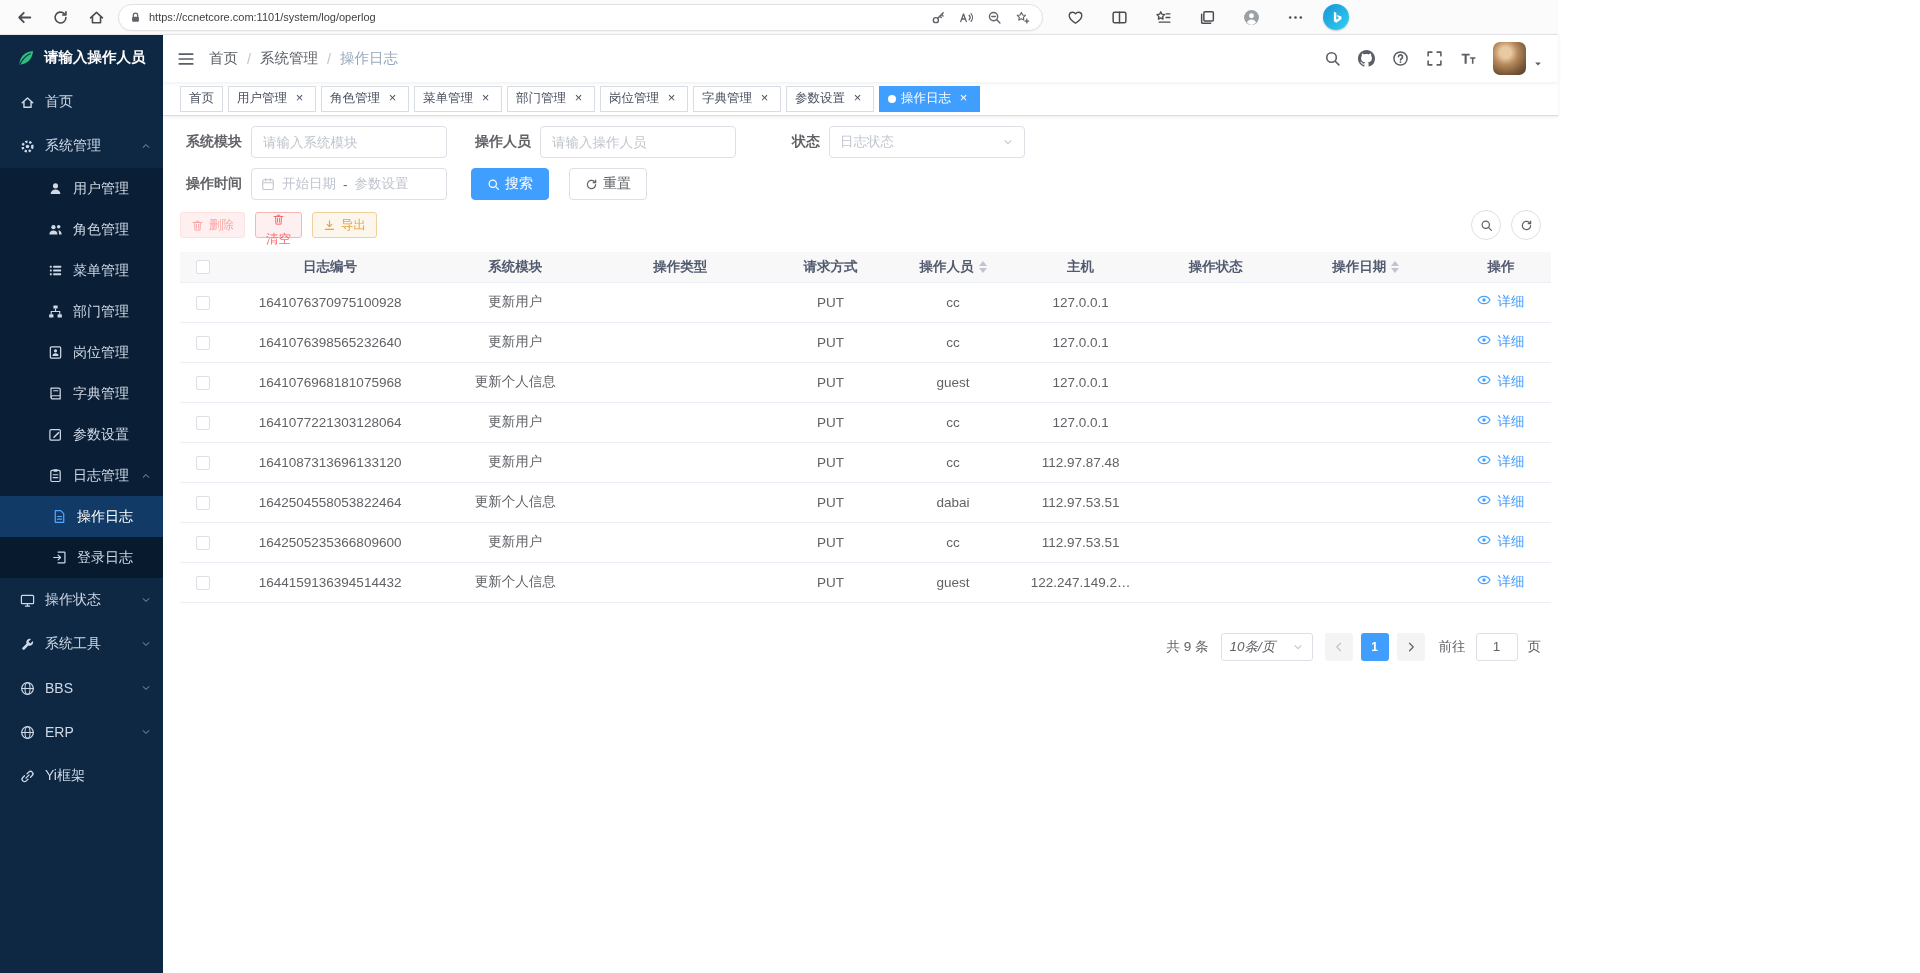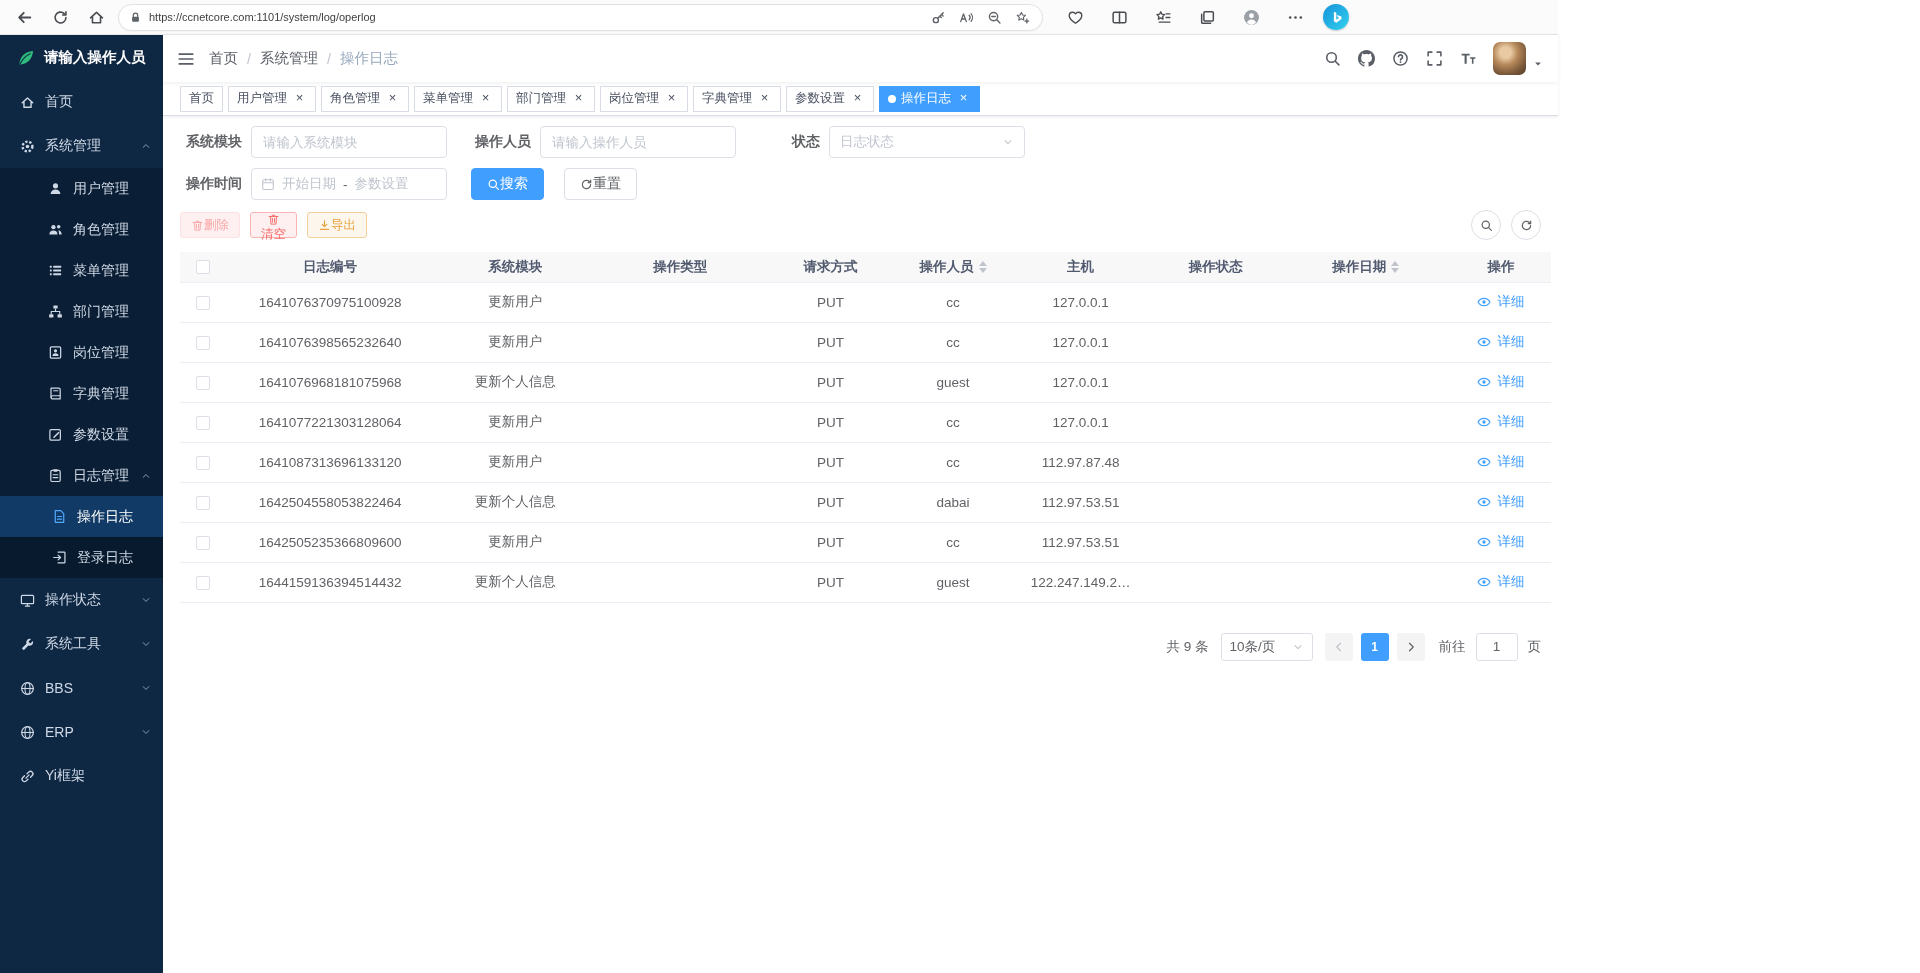--- a/index.html
+++ b/index.html
@@ -107,21 +107,21 @@
   .f-input::placeholder { color:#bfc4cd; }
   .f-select { display:flex; align-items:center; justify-content:space-between; padding:0 10px; cursor:pointer; }
   .sel-placeholder { color:#bfc4cd; }
   .sel-caret { font-size:12px; color:#c0c4cc; }
   .f-range { display:flex; align-items:center; gap:7px; padding:0 9px; cursor:pointer; }
   .range-ic { font-size:14px; color:#c0c4cc; }
   .range-ph { color:#bfc4cd; }
   .range-sep { color:#606266; }
 
   .btn {
-    display:inline-flex; align-items:center; height:32px; padding:0 15px;
+    display:inline-flex; align-items:center; gap:5px; height:32px; padding:0 15px;
     border-radius:4px; border:1px solid #dcdfe6; background:#fff; color:#606266;
     font-size:14px; font-family:inherit; cursor:pointer;
   }
   .btn .icon { font-size:13px; }
   .btn-primary { background:#409eff; border-color:#409eff; color:#fff; }
   .btn-sm { height:26px; padding:0 10px; font-size:12.5px; border-radius:3px; }
   .btn-danger-disabled { background:#fef0f0; border-color:#fde2e2; color:#f9a7a7; cursor:not-allowed; }
   .btn-danger { background:#fef0f0; border-color:#f9b4b4; color:#f56c6c;flex-direction:column; }
   .btn-warning { background:#fdf6ec; border-color:#f0cf9b; color:#e6a23c; }
   .btn-search { margin-left:6px; }
@@ -145,31 +145,31 @@
     text-align:center; padding:0 6px; white-space:nowrap; overflow:hidden; text-overflow:ellipsis;
   }
   .checkbox {
     width:14px; height:14px; border:1px solid #dcdfe6; border-radius:2px; background:#fff;
     display:inline-block; vertical-align:middle; cursor:pointer;
   }
   .sort { display:inline-flex; flex-direction:column; margin-left:5px; vertical-align:middle; gap:2px; }
   .sort i { display:block; width:0; height:0; border-left:4px solid transparent; border-right:4px solid transparent; }
   .sort .up { border-bottom:5px solid #c0c4cc; }
   .sort .down { border-top:5px solid #c0c4cc; }
-  .detail-link { color:#409eff; display:inline-flex; align-items:center; gap:6px; cursor:pointer; }
+  .detail-link { color:#409eff; display:inline-flex; align-items:flex-start; gap:6px; cursor:pointer; }
   .detail-link .icon { font-size:14px; }
 
   
   .pagination {
     display:flex; align-items:center; justify-content:flex-end; gap:8px;
     margin-top:30px; padding-bottom:24px; font-size:13.5px; color:#606266;
   }
   .page-size {
     width:92px; height:28px; border:1px solid #dcdfe6; border-radius:3px; background:#fff;
-    display:flex; align-items:center; justify-content:space-between; padding:0 8px; cursor:pointer; margin:0 4px;
+    display:flex; align-items:center; justify-content:space-between; padding:0 8px; cursor:pointer; margin:0 4px;font-style:italic;
   }
   .pg-btn {
     min-width:28px; height:28px; border-radius:3px; background:#f4f4f5; color:#606266;
     display:inline-flex; align-items:center; justify-content:center; font-size:12px; cursor:pointer;
   }
   .pg-btn.disabled { color:#c0c4cc; }
   .pg-btn.current { background:#409eff; color:#fff; font-weight:bold; }
   .goto-input {
     width:42px; height:28px; border:1px solid #dcdfe6; border-radius:3px; text-align:center;
     font-size:13.5px; color:#606266; font-family:inherit; outline:none; margin:0 2px;

